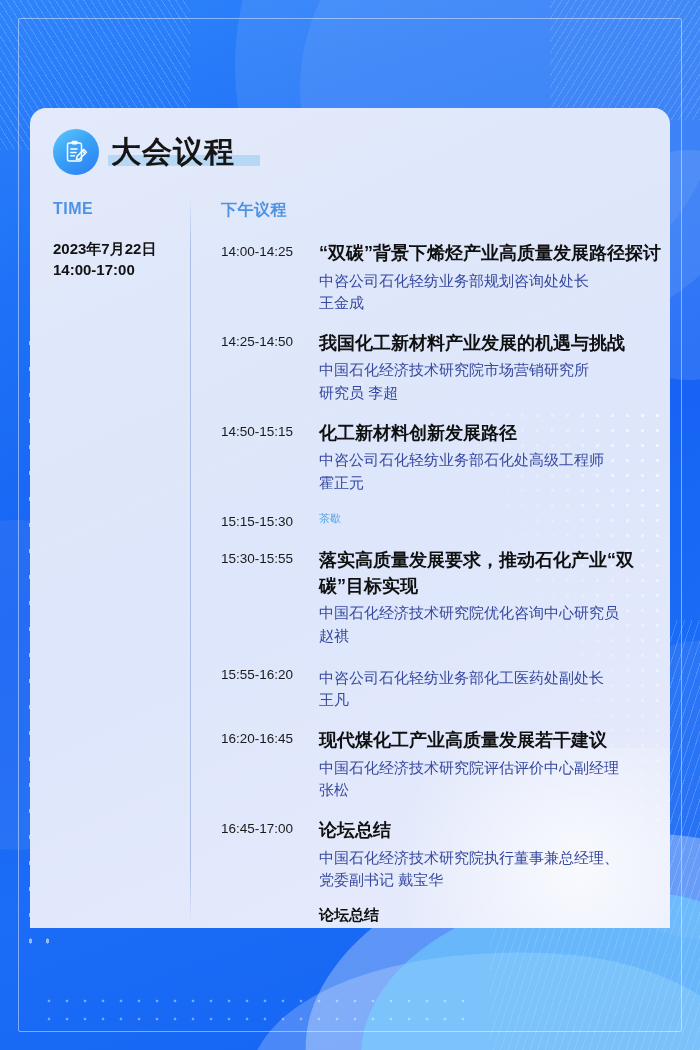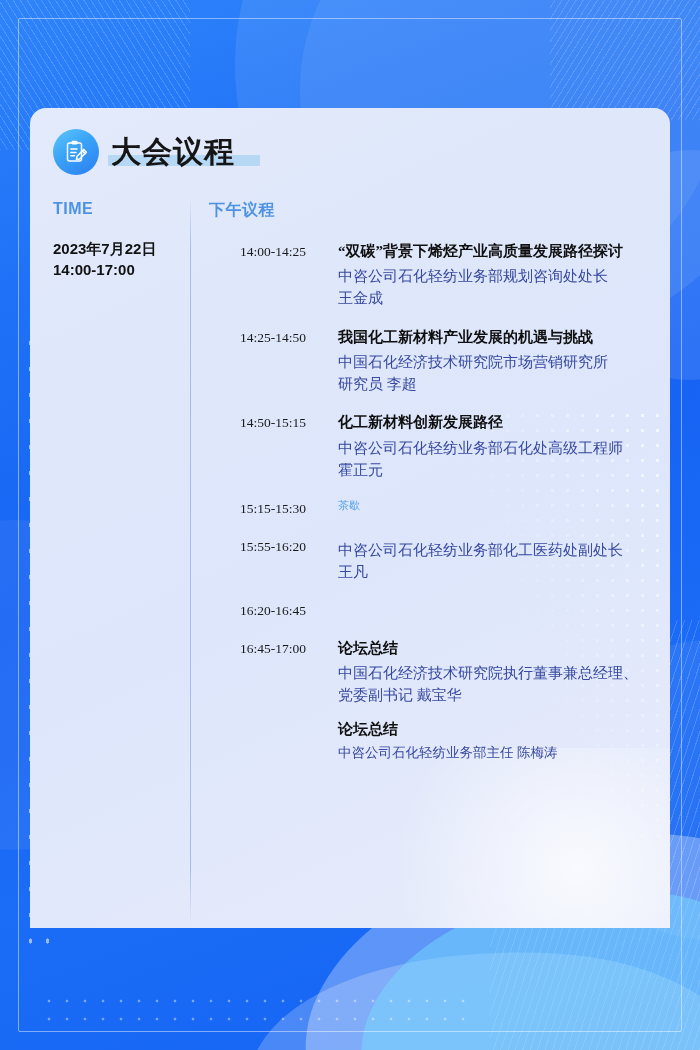--- a/index.html
+++ b/index.html
@@ -79,29 +79,29 @@
 
   
   .divider{position:absolute;left:160px;top:89px;width:1px;height:728px;
      background:linear-gradient(180deg,rgba(150,175,225,0) 0%,rgba(150,175,225,.75) 7%,rgba(150,175,225,.75) 92%,rgba(150,175,225,0) 100%);}
 
   .time-col{position:absolute;left:23px;top:92px;width:135px;}
   .col-head{font-size:16px;font-weight:bold;color:#4e93e3;letter-spacing:.5px;white-space:nowrap;}
   .time-date{margin-top:22px;font-size:15px;font-weight:bold;color:#121212;white-space:nowrap;}
   .time-range{margin-top:2px;font-size:15px;font-weight:bold;color:#121212;white-space:nowrap;}
 
-  .agenda-col{position:absolute;left:179px;top:92px;width:440px;font-family:Liberation Serif, serif;}
+  .agenda-col{position:absolute;left:191px;top:92px;width:440px;}
   .agenda-head{font-size:16px;font-weight:bold;color:#4e93e3;letter-spacing:.5px;}
 
-  .rows{margin-top:20px;margin-left:31px;}
+  .rows{margin-top:20px;}
   .row{display:flex;align-items:flex-start;margin-bottom:17px;}
   .row-time{flex:0 0 auto;width:86px;font-size:13.5px;color:#1a1a1a;line-height:1.45;padding-top:1px;
      white-space:nowrap;}
   .row-body{flex:1 1 auto;padding-left:12px;}
-  .row-title{font-size:15px;font-weight:bold;color:#101010;line-height:1.42;}
+  .row-title{font-size:18px;font-weight:bold;color:#101010;line-height:1.42;}
   .row-title.break{font-size:11px;font-weight:normal;color:#52a3e8;}
   .row-speaker{margin-top:3px;font-size:15px;color:#36489f;line-height:1.48;}
   .sub-block{margin-top:13px;}
   .sub-title{font-size:15px;font-weight:bold;color:#101010;line-height:1.42;}
   .sub-speaker{margin-top:3px;font-size:13.5px;color:#36489f;line-height:1.48;}
 </style>
 </head>
 <body>
 
 <div class="poster">
@@ -178,27 +178,38 @@
                 <div class="row-speaker">中咨公司石化轻纺业务部石化处高级工程师<br>霍正元</div>
               </div>
             </div>
             <div class="row">
               <div class="row-time">15:15-15:30</div>
               <div class="row-body">
                 <div class="row-title break">茶歇</div>
               </div>
             </div>
             <div class="row">
+              <div class="row-time">15:30-15:55</div>
+              <div class="row-body">
+                <div class="row-title">落实高质量发展要求，推动石化产业“双碳”目标实现</div>
+                <div class="row-speaker">中国石化经济技术研究院优化咨询中心研究员<br>赵祺</div>
+              </div>
+            </div>
+            <div class="row">
               <div class="row-time">15:55-16:20</div>
               <div class="row-body">
                 <div class="row-speaker">中咨公司石化轻纺业务部化工医药处副处长<br>王凡</div>
               </div>
             </div>
             <div class="row">
               <div class="row-time">16:20-16:45</div>
+              <div class="row-body">
+                <div class="row-title">现代煤化工产业高质量发展若干建议</div>
+                <div class="row-speaker">中国石化经济技术研究院评估评价中心副经理<br>张松</div>
+              </div>
             </div>
             <div class="row">
               <div class="row-time">16:45-17:00</div>
               <div class="row-body">
                 <div class="row-title">论坛总结</div>
                 <div class="row-speaker">中国石化经济技术研究院执行董事兼总经理、<br>党委副书记  戴宝华</div>
                 <div class="sub-block">
                   <div class="sub-title">论坛总结</div>
                   <div class="sub-speaker">中咨公司石化轻纺业务部主任  陈梅涛</div>
                 </div>

